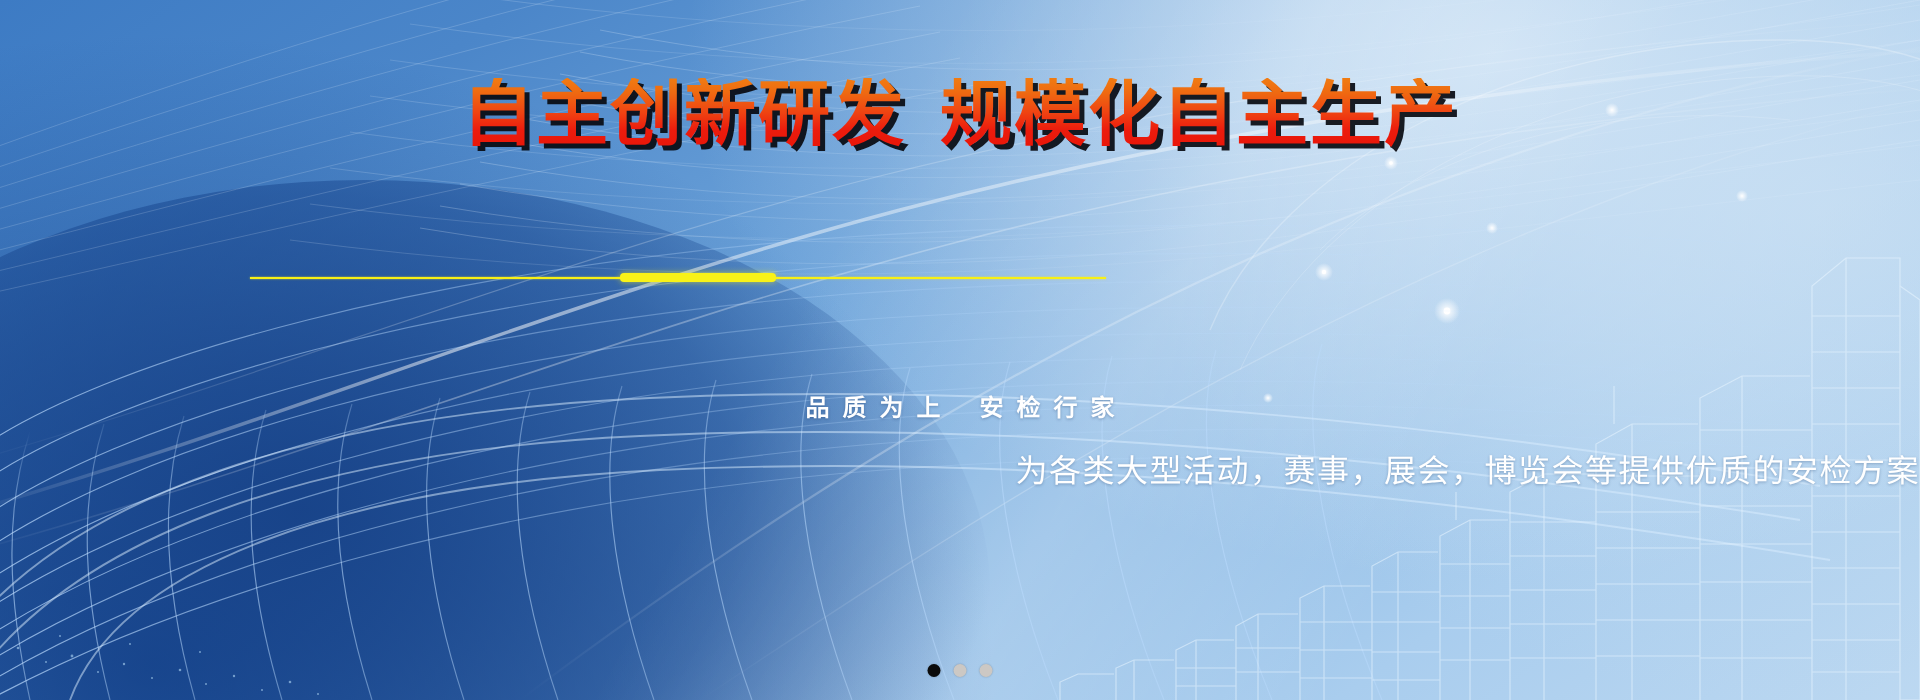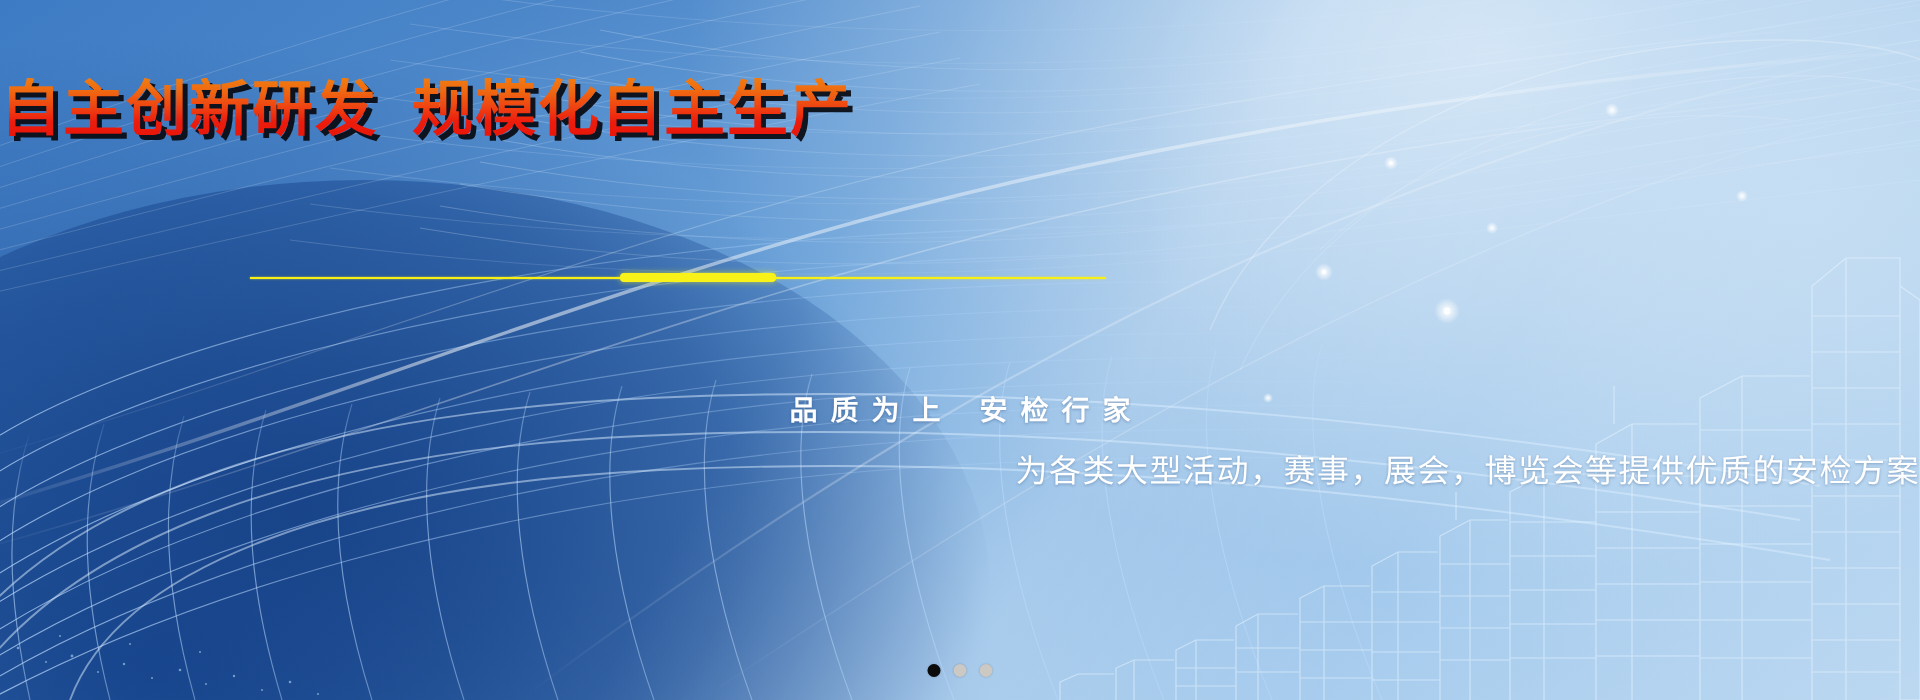--- a/index.html
+++ b/index.html
@@ -45,23 +45,24 @@
   
   .content{
     position:absolute; inset:0;
     z-index:6;
   }
 
   .headline{
     position:absolute;
     left:0; right:0;
     top:78px;
+    text-align:center;
     font-family:"DejaVu Sans","Liberation Sans",sans-serif;
     font-weight:700;
-    font-size:61px;
+    font-size:72px;
     line-height:1;
     letter-spacing:2px;
     white-space:nowrap;
     background:linear-gradient(180deg,#f07c12 0%,#ef6a11 20%,#ef4312 48%,#ec1c0d 72%,#e81508 100%);
     -webkit-background-clip:text;
     background-clip:text;
     color:transparent;
     -webkit-text-fill-color:transparent;
     filter:drop-shadow(5px 5px 0 rgba(8,10,16,.92));
   }
@@ -87,21 +88,21 @@
     box-shadow:0 0 6px rgba(248,242,24,.6);
   }
 
   .subtitle{
     position:absolute;
     left:0; right:0; top:388px;
     text-align:center;
     color:#ffffff;
     font-family:"DejaVu Sans","Liberation Sans",sans-serif;
     font-weight:700;
-    font-size:28px;
+    font-size:24px;
     letter-spacing:13px;
     text-indent:13px;
     text-shadow:0 1px 3px rgba(20,50,95,.35);
     white-space:nowrap;
   }
   .subtitle .sp{ display:inline-block; width:26px; }
 
   .tagline{
     position:absolute;
     left:0; right:0; top:445px;

